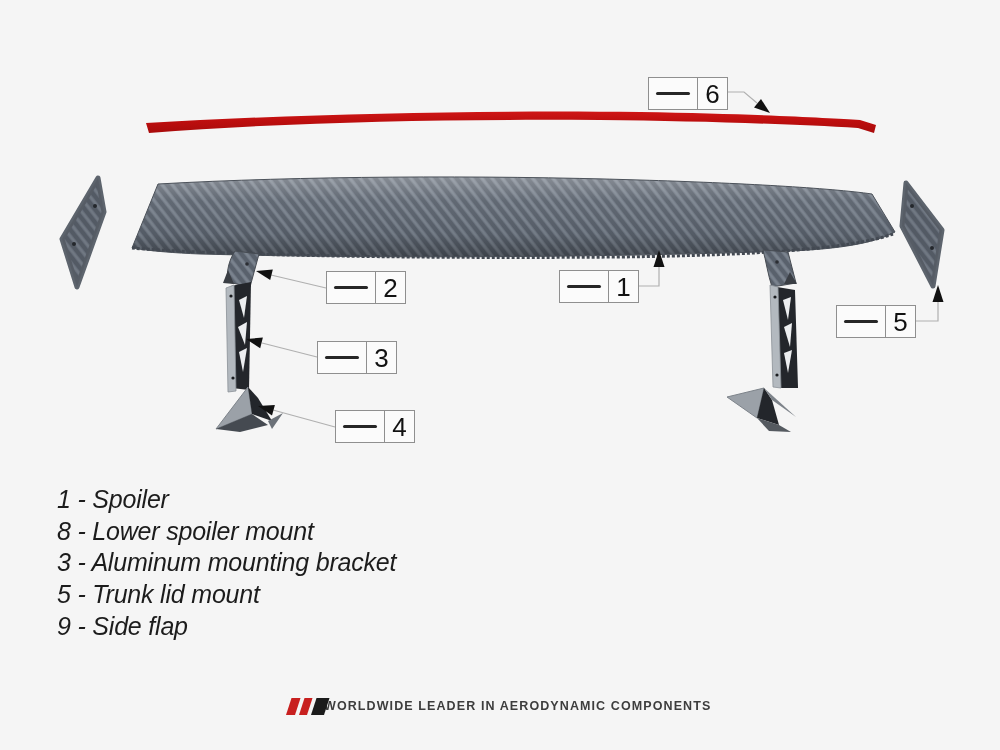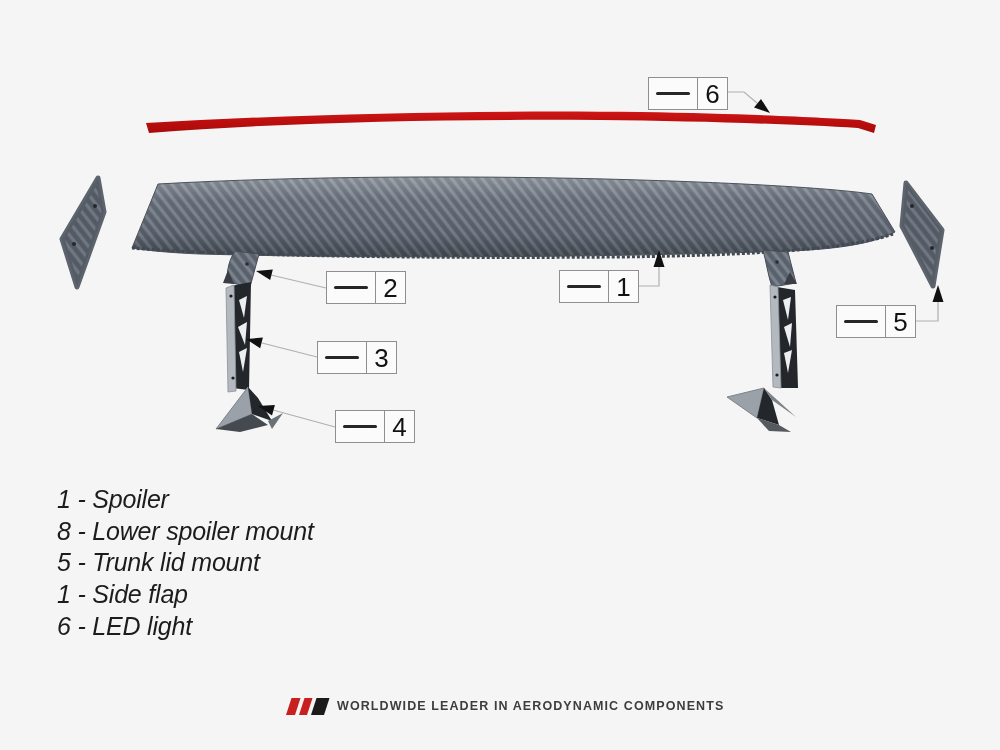--- a/index.html
+++ b/index.html
@@ -23,21 +23,21 @@
     font-size:26px;color:#121212;line-height:1;
   }
   
   .legend{
     position:absolute;left:57px;top:484px;color:#1c1c1c;
     font-size:25px;line-height:31.7px;letter-spacing:-0.2px;font-style:italic;
   }
   
   .footer{
     position:absolute;left:286px;top:694px;height:24px;
-    display:flex;align-items:center;gap:13px;
+    display:flex;align-items:center;
   }
   .logo-mark{display:flex;gap:4px;transform:skewX(-18deg);transform-origin:bottom left;}
   .logo-bar{height:17px;}
   .logo-bar.b1{width:9px;background:#c8201f;}
   .logo-bar.b2{width:8px;background:#c8201f;}
   .logo-bar.b3{width:13px;background:#1b1b1b;}
   .tagline{
     font-size:12.5px;font-weight:bold;letter-spacing:1.1px;
     color:#3d3d3d;white-space:nowrap;
   }
@@ -183,23 +183,23 @@
   <div class="callout" style="left:648px;top:77px;">
     <div class="dash-cell">
         <div class="dash"></div>
       </div>
     <div class="num-cell">6</div>
   </div>
 
   <div class="legend">
     <div>1 - Spoiler</div>
     <div>8 - Lower spoiler mount</div>
+    <div>3 - Aluminum mounting bracket</div>
     <div>5 - Trunk lid mount</div>
-    <div>1 - Side flap</div>
-    <div>6 - LED light</div>
+    <div>9 - Side flap</div>
   </div>
 
   <div class="footer">
     <div class="logo-mark">
       <div class="logo-bar b1"></div>
       <div class="logo-bar b2"></div>
       <div class="logo-bar b3"></div>
     </div>
     <div class="tagline">WORLDWIDE LEADER IN AERODYNAMIC COMPONENTS</div>
   </div>

